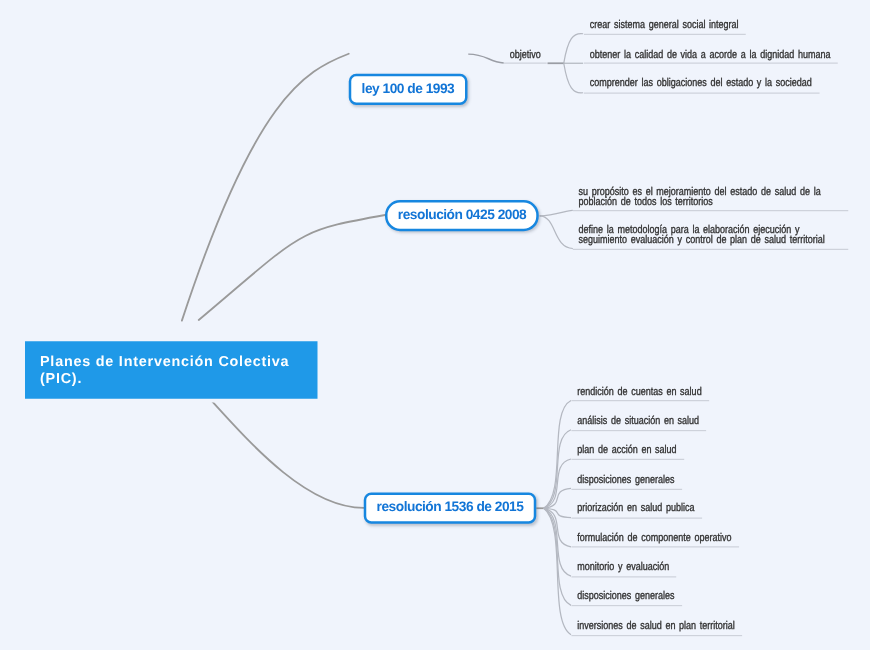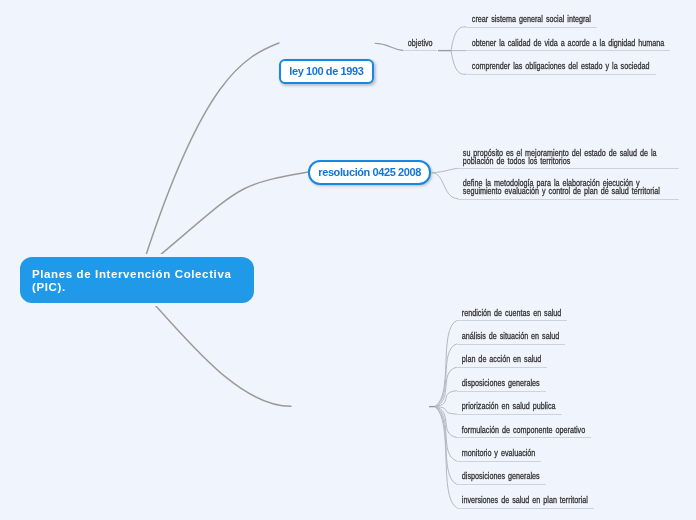--- a/index.html
+++ b/index.html
@@ -5,24 +5,25 @@
 <style>
   html,body{margin:0;padding:0;}
   body{width:696px;height:520px;background:#f0f4fc;overflow:hidden;
        font-family:"Liberation Sans",sans-serif;}
   #canvas{position:relative;width:696px;height:520px;}
   svg#links{position:absolute;left:0;top:0;width:696px;height:520px;}
 
   .node{position:absolute;box-sizing:border-box;white-space:nowrap;}
 
   .root-node{
-    background:#1f99e8;color:#fff;border-radius:12px;
+    background:#1f99e8;color:#fff;border-radius:0;
     font-weight:bold;font-size:11.5px;letter-spacing:0.62px;line-height:13.1px;
     padding:10.8px 12px 0 12px;white-space:normal;width:234px;height:45.5px;
     box-shadow:0 0 0 3px #f0f4fc;
+    margin-top:16px;
   }
 
   .branch-node{
     background:#fff;border:2px solid #1787e0;border-radius:6px;
     color:#1275d6;font-weight:bold;font-size:11px;letter-spacing:-0.4px;
     line-height:13px;padding:4px 8.3px;
     -webkit-font-smoothing:antialiased;transform:translateZ(0);
     box-shadow:1.2px 1.2px 2.4px rgba(70,80,100,0.3);
   }
 
@@ -76,20 +77,21 @@
       <path d="M435.0,406.6 C453.84,414.31 438.07,455.05 456.8,460.9"></path>
       <path d="M435.0,406.6 C453.84,417.64 438.07,475.94 456.8,484.3"></path>
       <path d="M435.0,406.6 C453.84,420.96 438.07,496.83 456.8,507.8"></path>
     </g>
   </svg>
 
   <div class="node root-node" style="left:20px;top:257px;">Planes de Intervención Colectiva (PIC).</div>
 
   <div class="node branch-node" style="left:279px;top:31px;margin-top:28px;">ley 100 de 1993</div>
   <div class="node branch-node" style="left:308px;top:160px;border-radius:12px;">resolución 0425 2008</div>
+  <div class="node branch-node" style="left:291px;top:394px;">resolución 1536 de 2015</div>
 
   <div class="leaf" style="left:402.7px;top:39.50px;padding-right:5.5px;">objetivo</div>
 
   <div class="leaf" style="left:466.5px;top:16.06px;">crear sistema general social integral</div>
   <div class="leaf" style="left:466.5px;top:39.70px;">obtener la calidad de vida a acorde a la dignidad humana</div>
   <div class="leaf" style="left:466.5px;top:63.34px;">comprender las obligaciones del estado y la sociedad</div>
 
   <div class="leaf wrap" style="left:458.3px;top:149.60px;width:276.4px;">su propósito es el mejoramiento del estado de salud de la población de todos los territorios</div>
   <div class="leaf wrap" style="left:458.3px;top:180.00px;width:276.4px;">define la metodología para la elaboración ejecución y seguimiento evaluación y control de plan de salud territorial</div>
 

